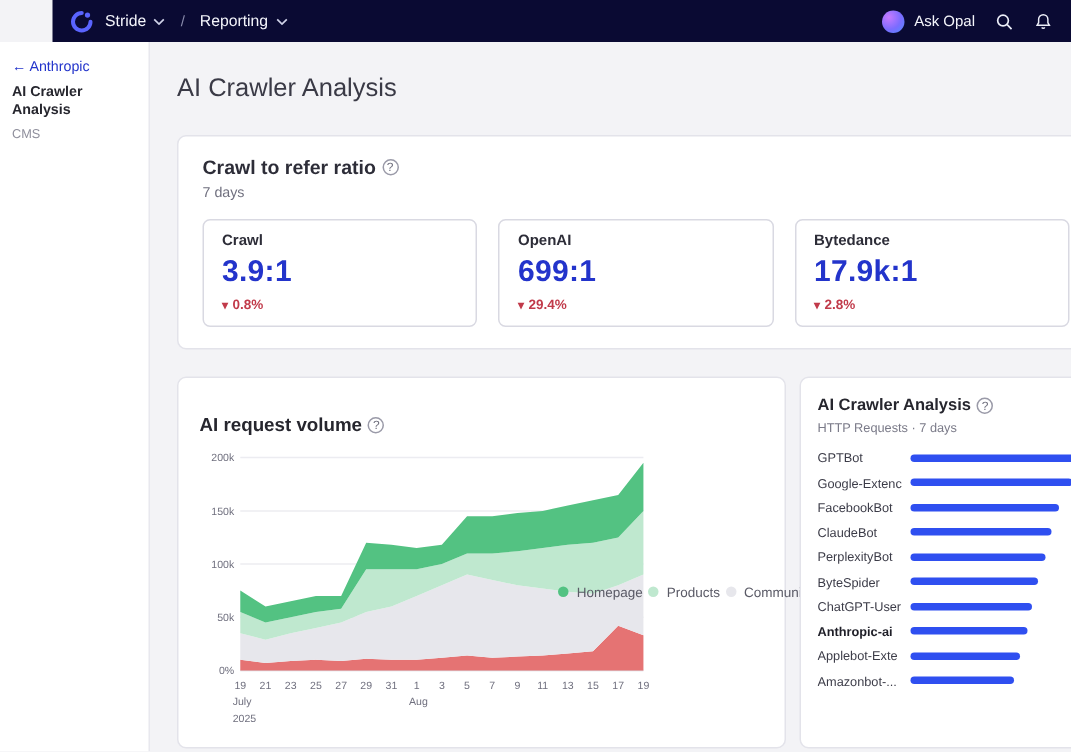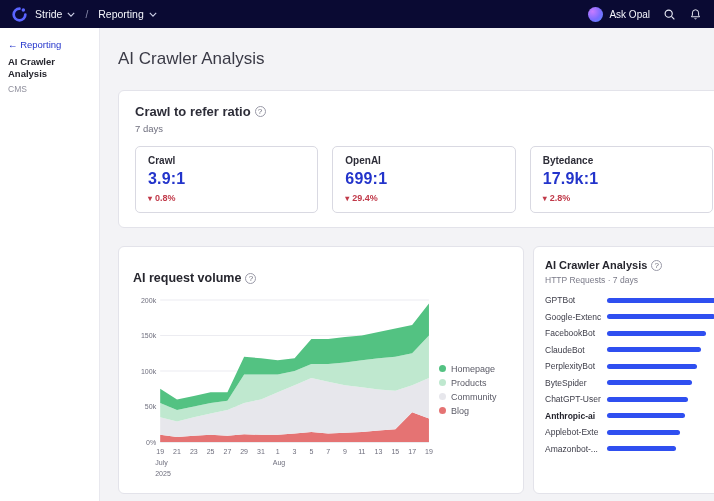--- a/index.html
+++ b/index.html
@@ -1,20 +1,20 @@
 <!DOCTYPE html>
 <html><head>
 <meta charset="utf-8">
 <style>
   * { margin:0; padding:0; box-sizing:border-box; }
   html,body { width:714px; height:501px; overflow:hidden; }
   body { font-family:"Liberation Sans", sans-serif; background:#f3f3f6; color:#2f2f3a; }
 
   
-  .navbar { height:28px; background:#0a0a33; display:flex; align-items:center; padding:0 12px; gap:8px; }
+  .navbar { height:28px; background:#0a0a33; display:flex; align-items:center; padding:0 12px; gap:8px;margin-left:35px; }
   .nav-item { display:flex; align-items:center; gap:5px; color:#f4f5fb; font-size:10.5px; cursor:pointer; }
   .nav-sep { color:#8a8cac; font-size:10px; padding:0 2px; }
   .nav-right { margin-left:auto; display:flex; align-items:center; gap:13px; }
   .avatar { width:15px; height:15px; border-radius:50%;
             background: radial-gradient(circle at 30% 30%, #c77bff 0%, #7b6cff 55%, #4e8cff 100%); }
   .ask-opal { color:#f4f5fb; font-size:10px; display:flex; align-items:center; gap:6px; cursor:pointer; }
   .nav-icon { display:flex; align-items:center; cursor:pointer; }
 
   
   .layout { display:flex; height:473px; }
@@ -33,35 +33,35 @@
   .help { display:inline-flex; width:11px; height:11px; border:1px solid #9a9aa8; border-radius:50%;
           font-size:8px; align-items:center; justify-content:center; color:#6e6e7c; cursor:pointer; flex-shrink:0; }
 
   
   .ratio-card { padding:13px 16px 14px; margin-bottom:18px; }
   .ratio-title { font-size:13px; font-weight:600; color:#2d2d38; }
   .ratio-period { font-size:9.5px; color:#6f6f7e; margin-top:4px; }
   .metric-row { display:flex; gap:14px; margin-top:12px; }
   .metric-box { flex:1; border:1px solid #d9d9e2; border-radius:5px; padding:8px 12px 9px; background:#fff; }
   .metric-label { font-size:10px; font-weight:bold; color:#2d2d38; }
-  .metric-value { font-size:16px; font-weight:bold; color:#2334cb; margin-top:4px; letter-spacing:.2px; }
+  .metric-value { font-size:20px; font-weight:bold; color:#2334cb; margin-top:4px; letter-spacing:.2px; }
   .metric-delta { font-size:9px; margin-top:5px; display:flex; align-items:center; gap:3px; font-weight:600; }
   .metric-delta .arrow { font-size:8px; }
   .metric-delta.down { color:#c13a4a; }
   .metric-delta.up { color:#0b7c4f; }
 
   
   .row2 { display:flex; gap:9px; }
   .volume-card { width:406px; height:248px; padding:24px 14px; flex-shrink:0; }
   .card-title-sm { font-size:12.5px; font-weight:bold; color:#26262e; }
   .chart-wrap { display:flex; margin-top:6px; }
   .chart-svg-box { flex:1; min-width:0; }
   .chart-svg-box svg { width:100%; height:auto; display:block; }
   .axlbl { font-size:7px; fill:#6f6f7e; font-family:"Liberation Sans",sans-serif; }
-  .legend { width:74px; display:flex; flex-direction:column; justify-content:center; gap:4px; padding-left:4px; }
+  .legend { width:74px; display:flex; flex-direction:row; justify-content:center; gap:4px; padding-left:4px; }
   .legend-item { display:flex; align-items:center; gap:5px; cursor:pointer; }
   .legend-dot { width:7px; height:7px; border-radius:50%; flex-shrink:0; }
   .legend-label { font-size:9px; color:#5a5a66; }
 
   
   .crawler-card { width:197px; height:248px; padding:12px 11px; flex-shrink:0; }
   .crawler-title { font-size:11px; font-weight:bold; color:#26262e; }
   .crawler-sub { font-size:8.5px; color:#7a7a88; margin-top:4px; }
   .bar-list { margin-top:10px; }
   .bar-row { display:flex; align-items:center; margin-bottom:6.5px; }
@@ -109,21 +109,21 @@
         <path d="M8 2.2a3.8 3.8 0 0 0-3.8 3.8v2.8L3 10.8h10L11.8 8.8V6A3.8 3.8 0 0 0 8 2.2z" fill="none" stroke="#eceef8" stroke-width="1.2"></path>
         <path d="M6.8 12.6a1.3 1.3 0 0 0 2.4 0" fill="none" stroke="#eceef8" stroke-width="1.2"></path>
       </svg>
     </span>
   </div>
 </div>
 
 <div class="layout">
 
   <div class="sidebar">
-    <span class="back-link">← Reporting</span>
+    <span class="back-link">← Anthropic</span>
     <div class="side-title">AI Crawler Analysis</div>
     <div class="side-sub">CMS</div>
   </div>
 
   <div class="main">
     <div class="content">
       <h1 class="page-title">AI Crawler Analysis</h1>
 
       <div class="card ratio-card">
         <div class="card-head">

